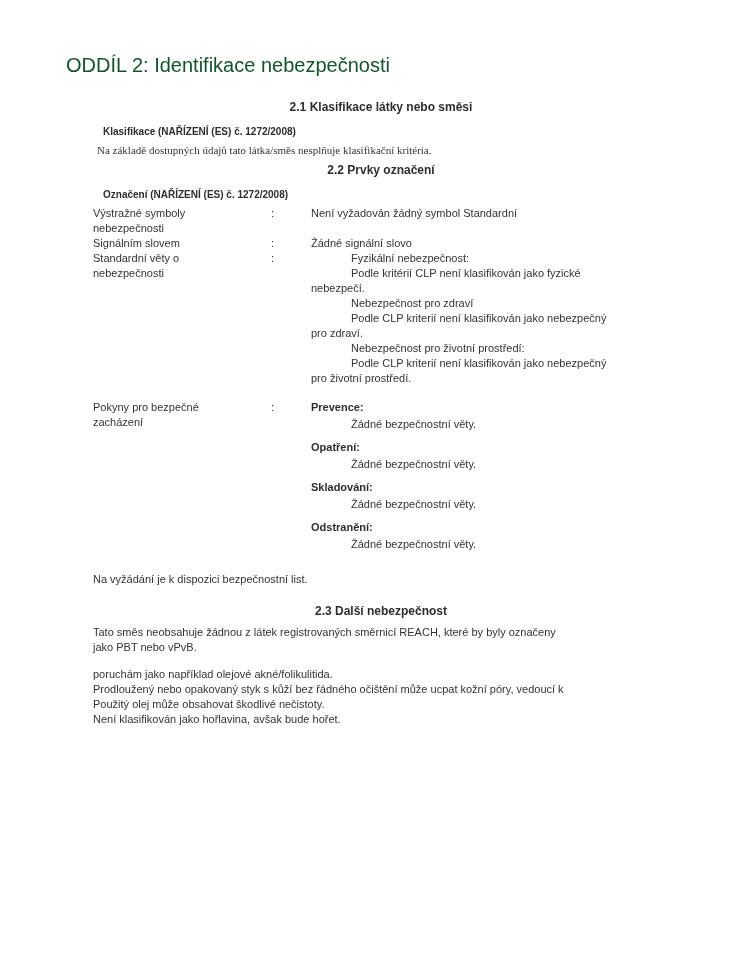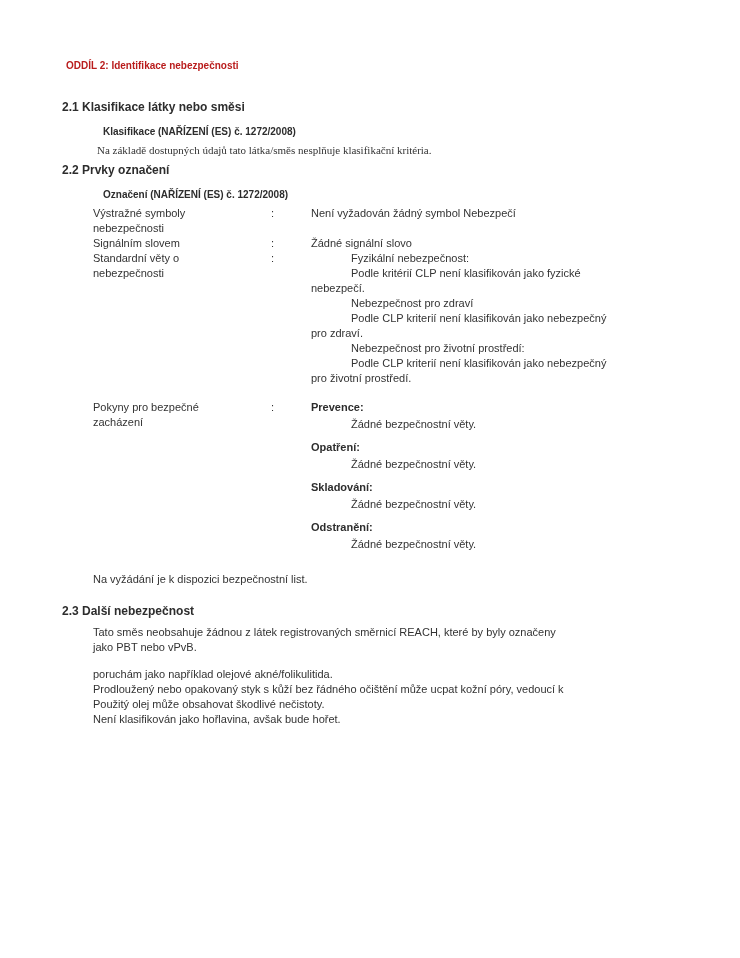--- a/index.html
+++ b/index.html
@@ -10,32 +10,33 @@
     background: #ffffff;
     box-sizing: border-box;
     padding: 57px 40px 0 62px;
     font-family: "Liberation Sans", "DejaVu Sans", sans-serif;
     font-size: 11px;
     line-height: 15px;
     color: #333333;
     overflow: hidden;
   }
   .doc-title {
-    font-size: 10px;
+    font-size: 20px;
     line-height: 17px;
-    font-weight: bold;
+    font-weight: normal;
     margin: 0 0 26px 4px;
-    color: #b91c1c;
+    color: #14532d;
   }
   .sec-heading {
     font-size: 12px;
     line-height: 15px;
     font-weight: bold;
     margin: 0;
     color: #2d2d2d;
+    text-align: center;
   }
   .sec-heading.mt22 { margin-top: 5px; }
   .sec-heading.mt23 { margin-top: 17px; }
   .sub { margin-left: 31px; }
   .sub-heading {
     font-size: 10px;
     line-height: 15px;
     font-weight: bold;
     margin: 9px 0 4px 0;
     color: #2d2d2d;
@@ -74,21 +75,21 @@
   <div class="sub">
     <div class="sub-heading">Označení (NAŘÍZENÍ (ES) č. 1272/2008)</div>
     <div class="lv-table">
         <div class="row">
           <div class="lab">
             <div>Výstražné symboly</div>
             <div>nebezpečnosti</div>
           </div>
           <div class="sep">:</div>
           <div class="val">
-            <div class="vline ind0">Není vyžadován žádný symbol Nebezpečí</div>
+            <div class="vline ind0">Není vyžadován žádný symbol Standardní</div>
           </div>
         </div>
         <div class="row">
           <div class="lab">
             <div>Signálním slovem</div>
           </div>
           <div class="sep">:</div>
           <div class="val">
             <div class="vline ind0">Žádné signální slovo</div>
           </div>

